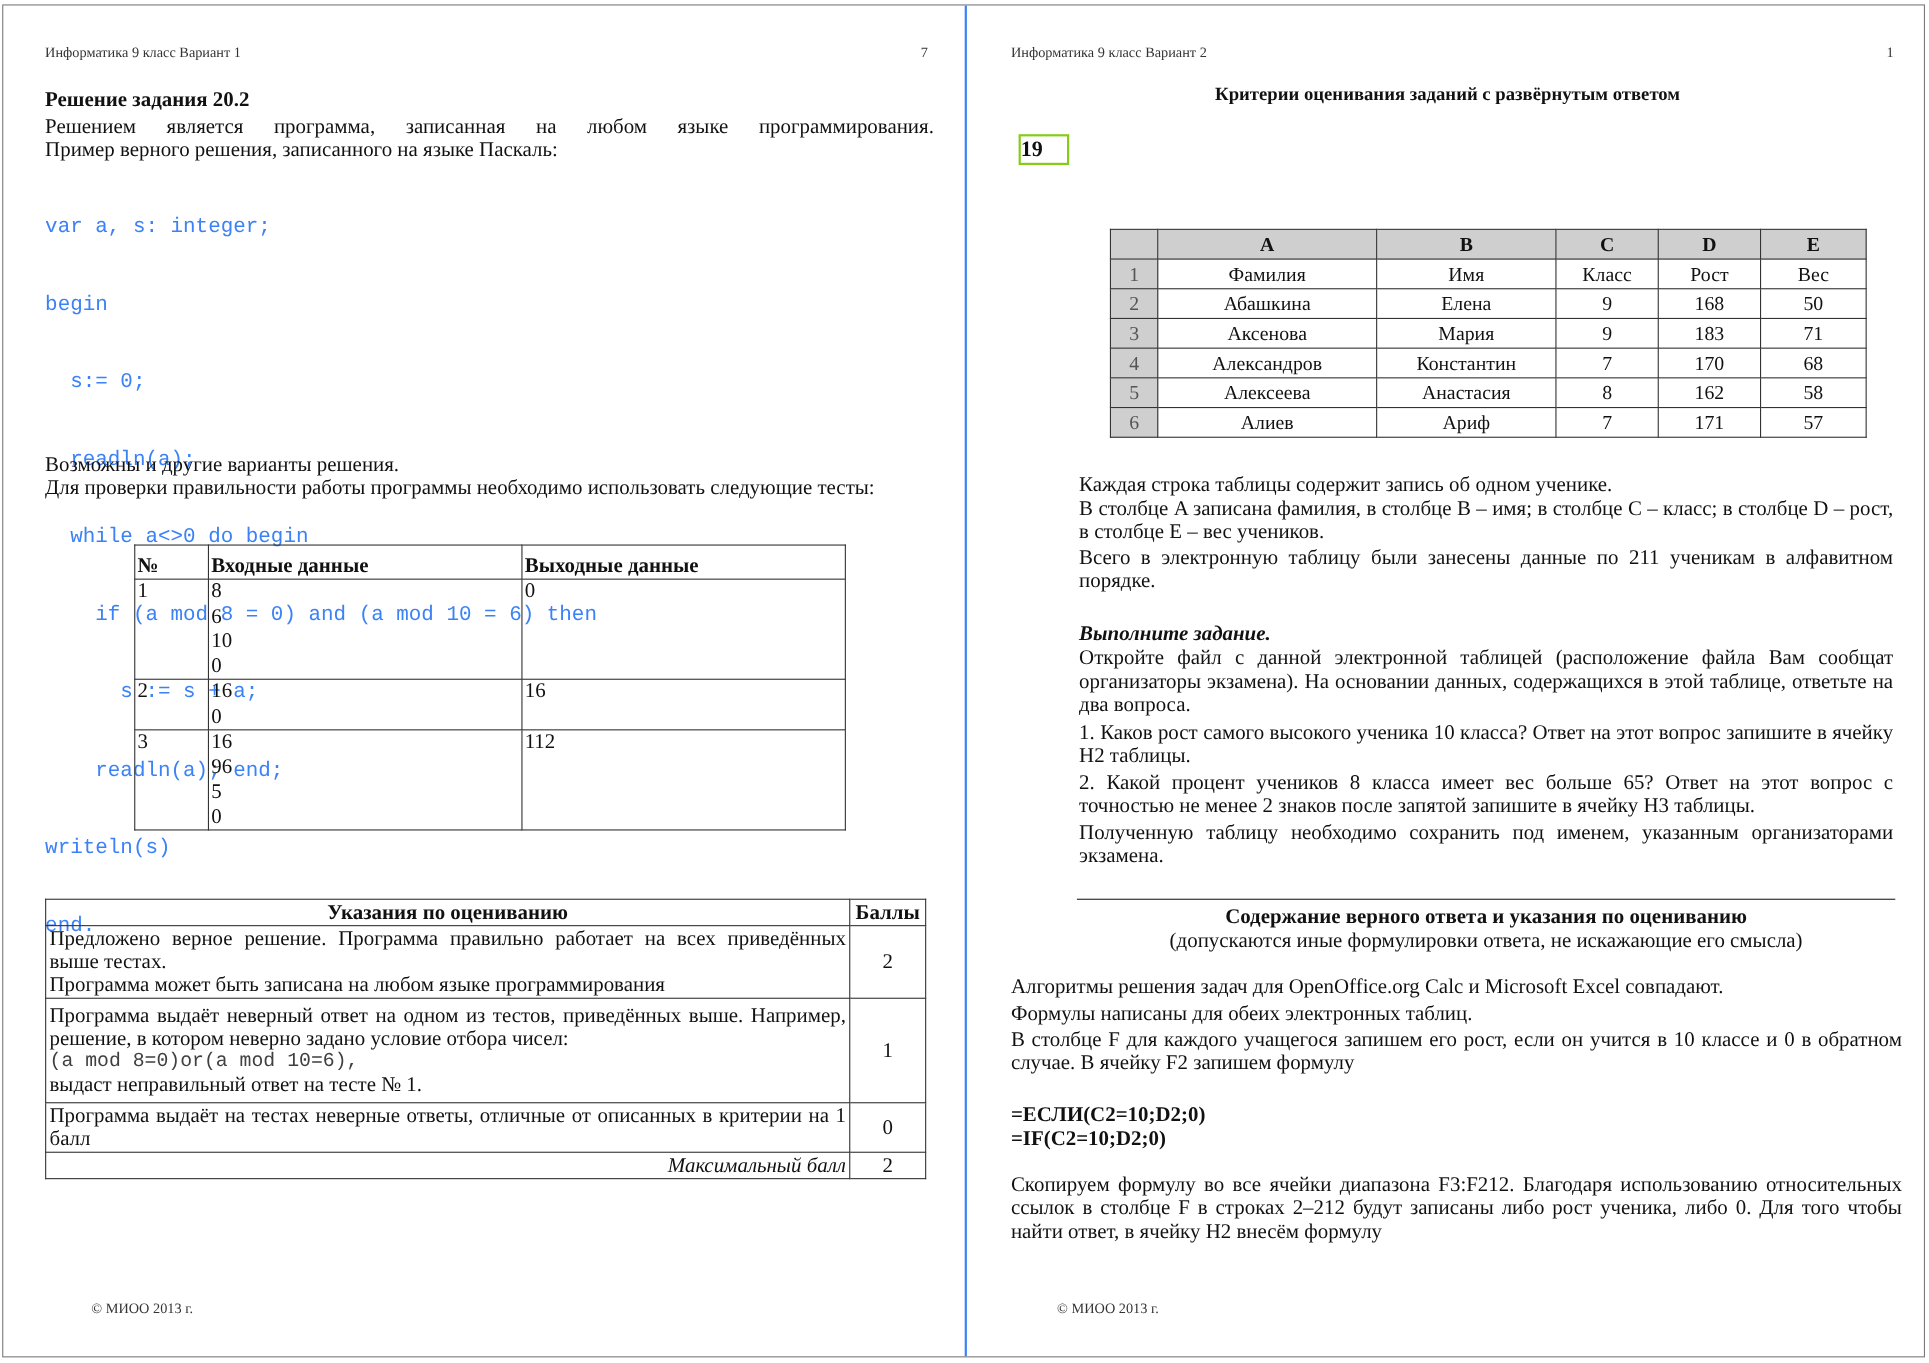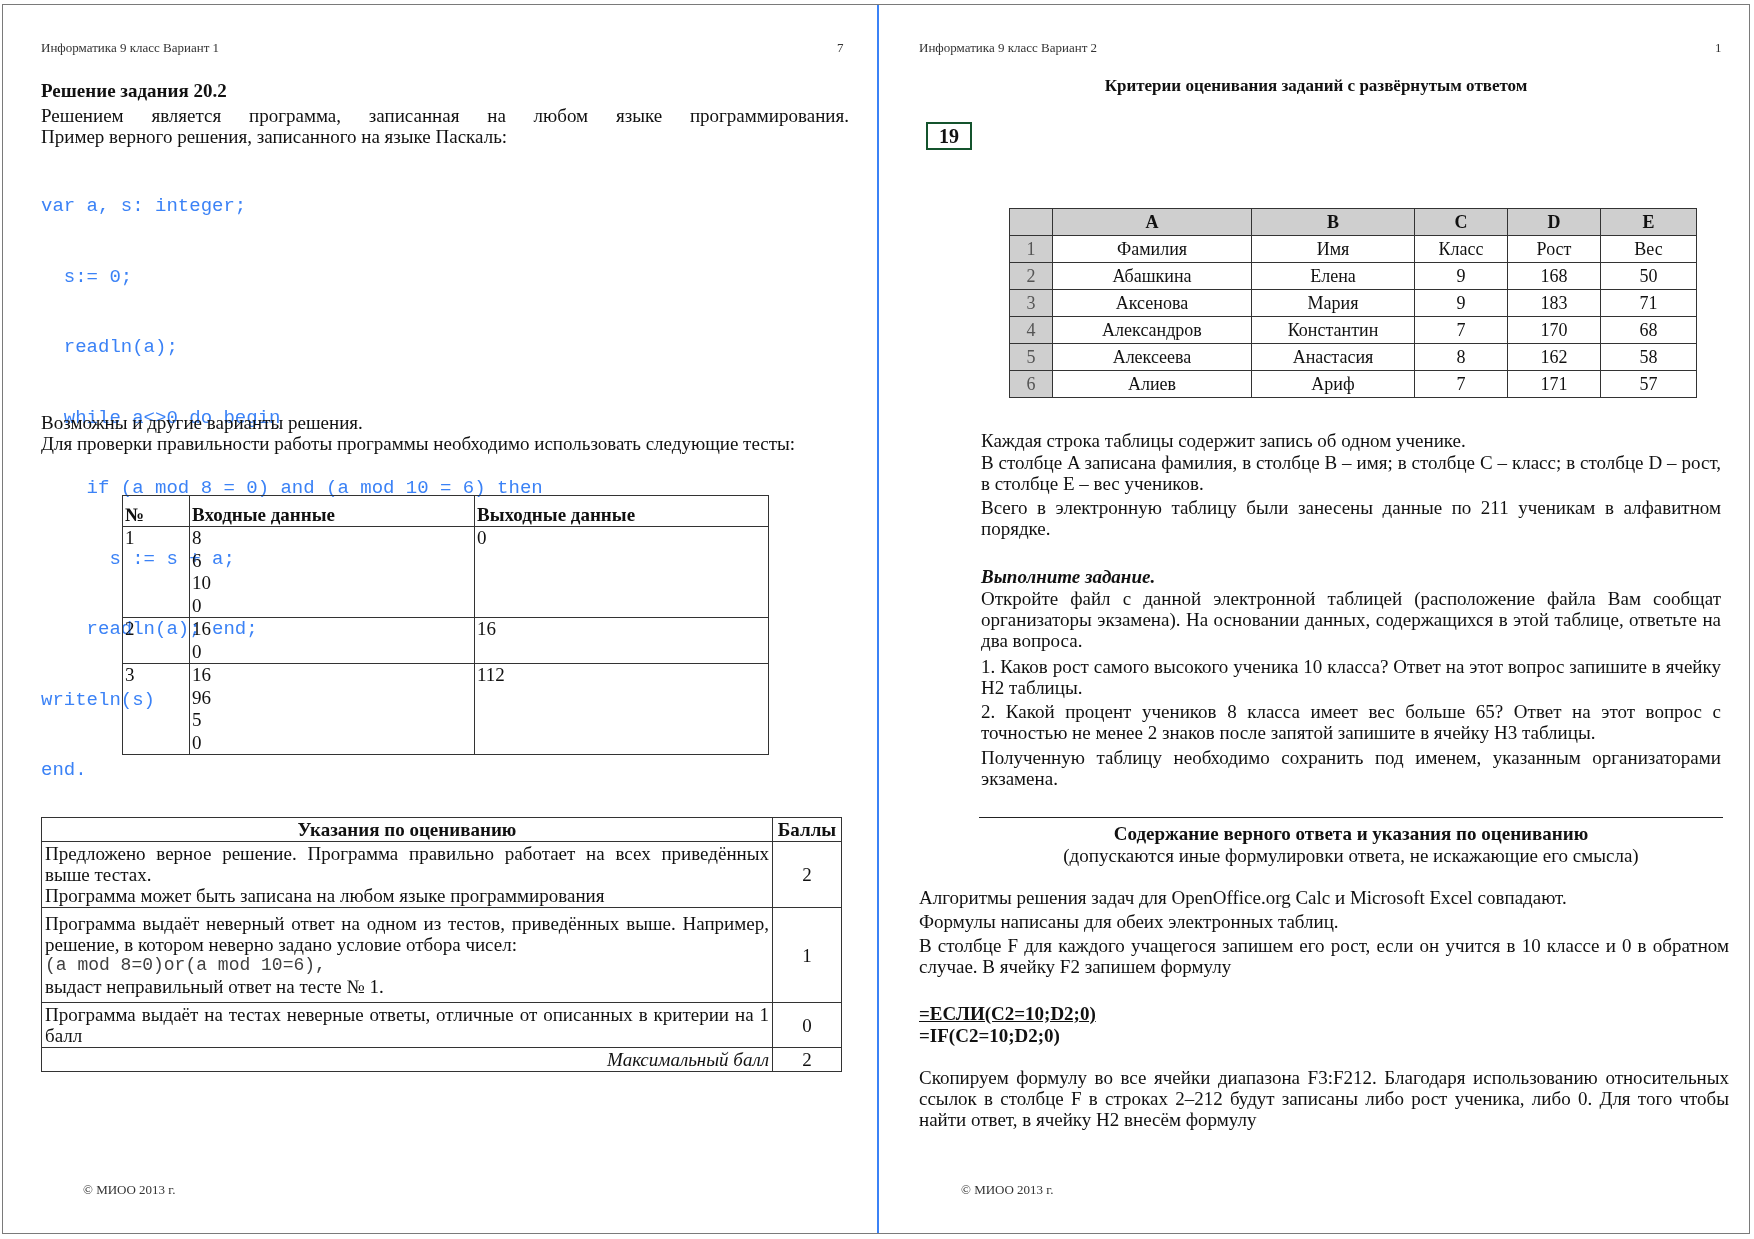--- a/index.html
+++ b/index.html
@@ -21,39 +21,40 @@
   .tests td, .tests th { border: 1.5px solid #333; vertical-align: top; font-size: 19px;
           line-height: 22.5px; padding: 0 2px; text-align: left; }
   .tests th { font-weight: bold; height: 30px; vertical-align: bottom; }
   .crit td, .crit th { border: 1.5px solid #333; font-size: 19px; line-height: 21px; padding: 1px 3px; }
   .crit th { font-weight: bold; }
   .crit .pts { text-align: center; vertical-align: middle; width: 62px; }
   .crit .mono { font-family: "Liberation Mono", "DejaVu Sans Mono", monospace; color: #404040; font-size: 18px; }
   .sheet td, .sheet th { border: 1.5px solid #333; font-size: 18px; text-align: center; height: 26px; padding: 0; }
   .sheet th { background: #cfcfcf; font-weight: bold; }
   .sheet td.rowhdr { background: #cfcfcf; width: 42px; color: #555; }
-  .tasknum { position: absolute; border: 2px solid #14532d; font-weight: bold; font-size: 20px;
-             width: 42px; height: 24px; text-align: center; line-height: 24px; }
+  .tasknum { position: absolute; border: 2px solid #84cc16; font-weight: bold; font-size: 20px;
+             width: 42px; height: 24px; text-align: left; line-height: 24px; }
   .hrule { position: absolute; height: 0; border-top: 1.5px solid #222; }
 </style>
 </head>
 <body>
 
 <div class="frame">
 
   <div class="page page-left">
     <div class="runhead" style="left:38px;">Информатика  9 класс  Вариант 1</div>
     <div class="pagenum" style="left:834px;">7</div>
 
     <div class="txt bold" style="left:38px; top:75px; font-size:19px;">Решение задания 20.2</div>
     <div class="txt" style="left:38px; top:100px; width:808px; text-align-last:justify;">Решением является программа, записанная на любом языке программирования.</div>
     <div class="txt" style="left:38px; top:121px; width:808px;">Пример верного решения, записанного на языке Паскаль:</div>
 
     <div class="code" style="left:38px; top:143px;">
       <div>var a, s: integer;</div>
+      <div>begin</div>
       <div>  s:= 0;</div>
       <div>  readln(a);</div>
       <div>  while a&lt;&gt;0 do begin</div>
       <div>    if (a mod 8 = 0) and (a mod 10 = 6) then</div>
       <div>      s := s + a;</div>
       <div>    readln(a); end;</div>
       <div>writeln(s)</div>
       <div>end.</div>
     </div>
 
@@ -216,20 +217,20 @@
 
     <div class="hrule" style="left:98px; top:812px; width:744px;"></div>
 
     <div class="txt bold" style="left:0; width:940px; text-align:center; top:818px; font-size:19px;">Содержание верного ответа и указания по оцениванию</div>
     <div class="txt" style="left:0; width:940px; text-align:center; top:840px;">(допускаются иные формулировки ответа, не искажающие его смысла)</div>
 
     <div class="txt" style="left:38px; top:882px; width:810px; text-align:left;">Алгоритмы решения задач для OpenOffice.org Calc и Microsoft Excel совпадают.</div>
     <div class="txt" style="left:38px; top:906px; width:810px; text-align:left;">Формулы написаны для обеих электронных таблиц.</div>
     <div class="txt" style="left:38px; top:930px; width:810px;">В столбце F для каждого учащегося запишем его рост, если он учится в 10 классе и 0 в обратном случае. В ячейку F2 запишем формулу</div>
 
-    <div class="txt bold" style="left:38px; top:998px;text-decoration:underline;">=ЕСЛИ(C2=10;D2;0)</div>
+    <div class="txt bold" style="left:38px; top:998px;">=ЕСЛИ(C2=10;D2;0)</div>
     <div class="txt bold" style="left:38px; top:1020px;">=IF(C2=10;D2;0)</div>
 
     <div class="txt" style="left:38px; top:1062px; width:810px;">Скопируем формулу во все ячейки диапазона F3:F212. Благодаря использованию относительных ссылок в столбце F в строках 2–212 будут записаны либо рост ученика, либо 0. Для того чтобы найти ответ, в ячейку H2 внесём формулу</div>
 
     <div class="footer" style="left:80px;">© МИОО 2013 г.</div>
   </div>
 </div>
 
 </body></html>

